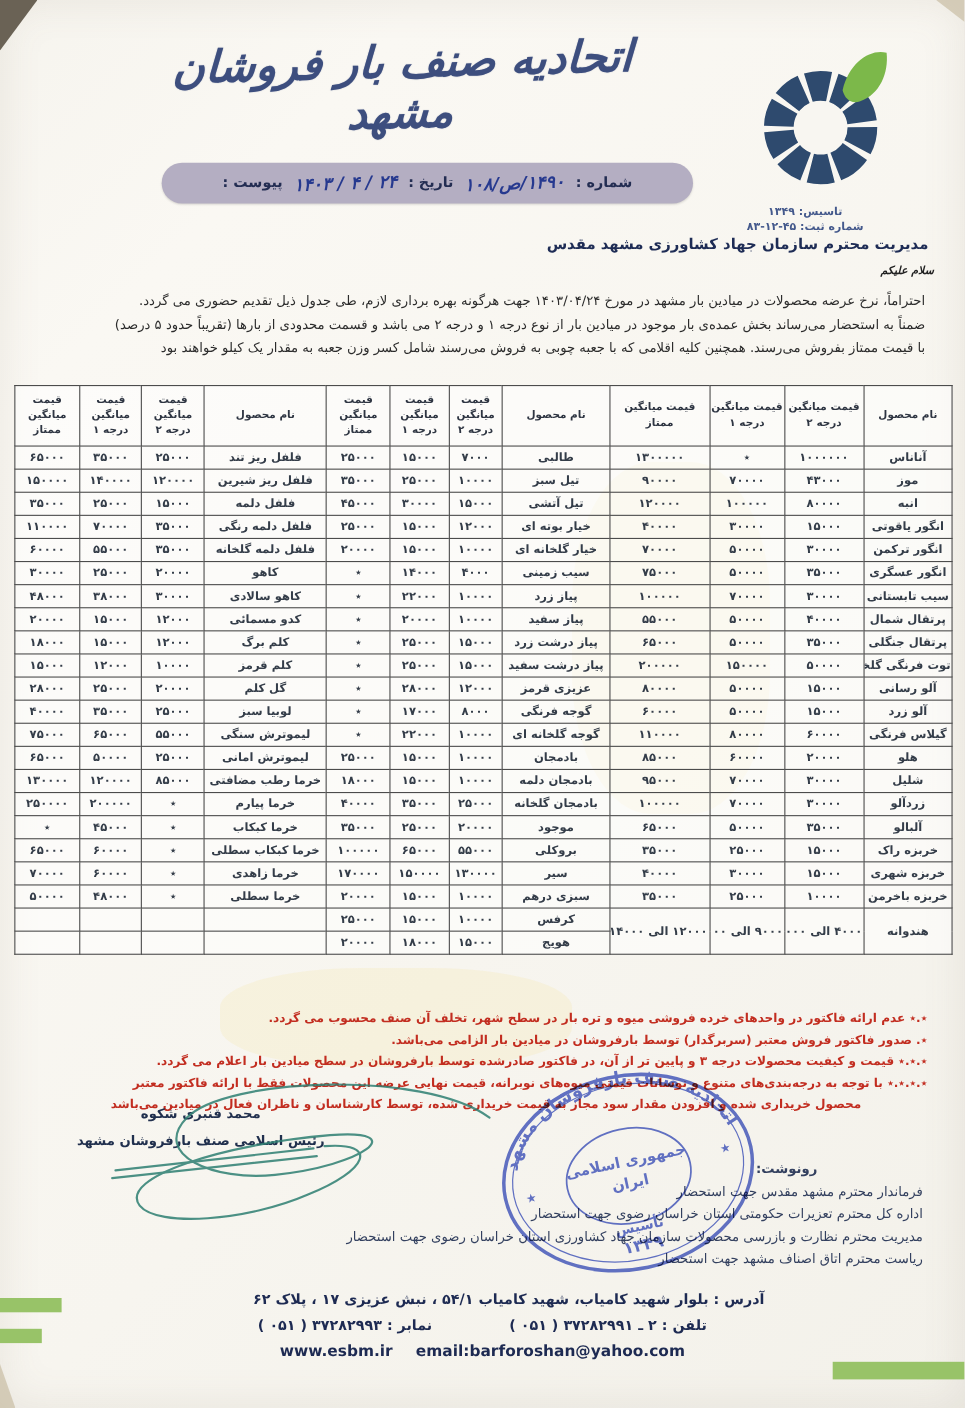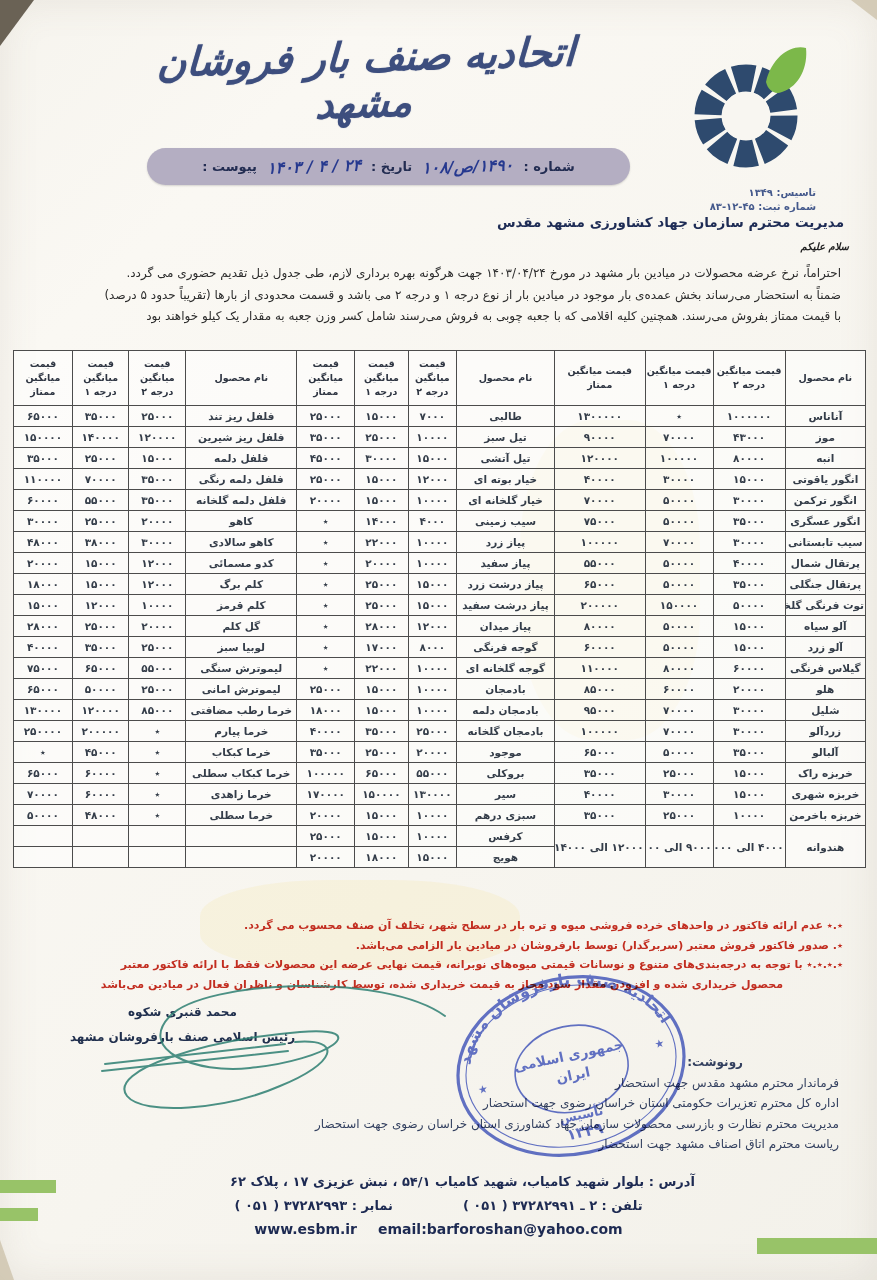--- a/index.html
+++ b/index.html
@@ -24,21 +24,21 @@
   .logo{position:absolute;left:688px;top:38px;}
 
   .ref-pill{
     position:absolute;left:147px;top:148px;width:483px;height:37px;border-radius:19px;
     background:#b4aec2;display:flex;align-items:center;justify-content:center;gap:10px;
     direction:rtl;color:#232d52;font-size:13px;font-weight:bold;
     box-shadow:0 1px 2px rgba(0,0,0,.15);
   }
   .ref-pill .hand{font-style:italic;color:#26398f;font-size:16px;transform:rotate(-2deg);}
 
-  .est-block{position:absolute;left:648px;top:186px;width:168px;text-align:right;
+  .est-block{position:absolute;left:648px;top:186px;width:168px;text-align:center;
     font-size:10px;color:#44598c;direction:rtl;line-height:14px;font-weight:bold;}
 
   .addressee{position:absolute;right:33px;top:214px;direction:rtl;
     font-size:13.5px;font-weight:bold;color:#1e2c55;}
   .greeting{position:absolute;right:28px;top:241px;direction:rtl;
     font-size:10px;font-weight:bold;color:#222;font-style:italic;}
   .body-text{position:absolute;right:36px;left:28px;top:263px;direction:rtl;
     font-size:12px;color:#2c2c2c;line-height:21.5px;text-align:right;}
 
   table.price{position:absolute;left:13px;top:350px;width:853px;border-collapse:collapse;
@@ -283,25 +283,25 @@
           <td class="name-cell">پیاز درشت سفید</td>
           <td class="num-cell">۱۵۰۰۰</td>
           <td class="num-cell">۲۵۰۰۰</td>
           <td class="num-cell">٭</td>
           <td class="name-cell">کلم قرمز</td>
           <td class="num-cell">۱۰۰۰۰</td>
           <td class="num-cell">۱۲۰۰۰</td>
           <td class="num-cell">۱۵۰۰۰</td>
         </tr>
         <tr>
-          <td class="name-cell">آلو سیاه</td>
+          <td class="name-cell">آلو رسانی</td>
           <td class="num-cell">۱۵۰۰۰</td>
           <td class="num-cell">۵۰۰۰۰</td>
           <td class="num-cell">۸۰۰۰۰</td>
-          <td class="name-cell">پیاز میدان</td>
+          <td class="name-cell">عزیزی قرمز</td>
           <td class="num-cell">۱۲۰۰۰</td>
           <td class="num-cell">۲۸۰۰۰</td>
           <td class="num-cell">٭</td>
           <td class="name-cell">گل کلم</td>
           <td class="num-cell">۲۰۰۰۰</td>
           <td class="num-cell">۲۵۰۰۰</td>
           <td class="num-cell">۲۸۰۰۰</td>
         </tr>
         <tr>
           <td class="name-cell">آلو زرد</td>
@@ -452,20 +452,21 @@
           <td class="num-cell"></td>
           <td class="num-cell"></td>
           <td class="num-cell"></td>
         </tr>
       </tbody>
     </table>
 
   <div class="footnotes">
       <div class="fn-line">٭.٭ عدم ارائه فاکتور در واحدهای خرده فروشی میوه و تره بار در سطح شهر، تخلف آن صنف محسوب می گردد.</div>
       <div class="fn-line">٭. صدور فاکتور فروش معتبر (سربرگدار) توسط بارفروشان در میادین بار الزامی می‌باشد.</div>
+      <div class="fn-line">٭.٭.٭ قیمت و کیفیت محصولات درجه ۳ و پایین تر از آن، در فاکتور صادرشده توسط بارفروشان در سطح میادین بار اعلام می گردد.</div>
       <div class="fn-line">٭.٭.٭.٭ با توجه به درجه‌بندی‌های متنوع و نوسانات قیمتی میوه‌های نوبرانه، قیمت نهایی عرضه این محصولات فقط با ارائه فاکتور معتبر</div>
       <div class="fn-line">محصول خریداری شده و افزودن مقدار سود مجاز به قیمت خریداری شده، توسط کارشناسان و ناظران فعال در میادین می‌باشد</div>
     </div>
 
   <div class="sig-block">
     <div>محمد قنبری شکوه</div>
     <div>رئیس اسلامی صنف بارفروشان مشهد</div>
   </div>
   <svg class="sig-svg" width="420" height="160" viewBox="0 0 420 160">
     <g fill="none" stroke="#2e7f72" stroke-width="2" stroke-linecap="round" opacity=".85">

